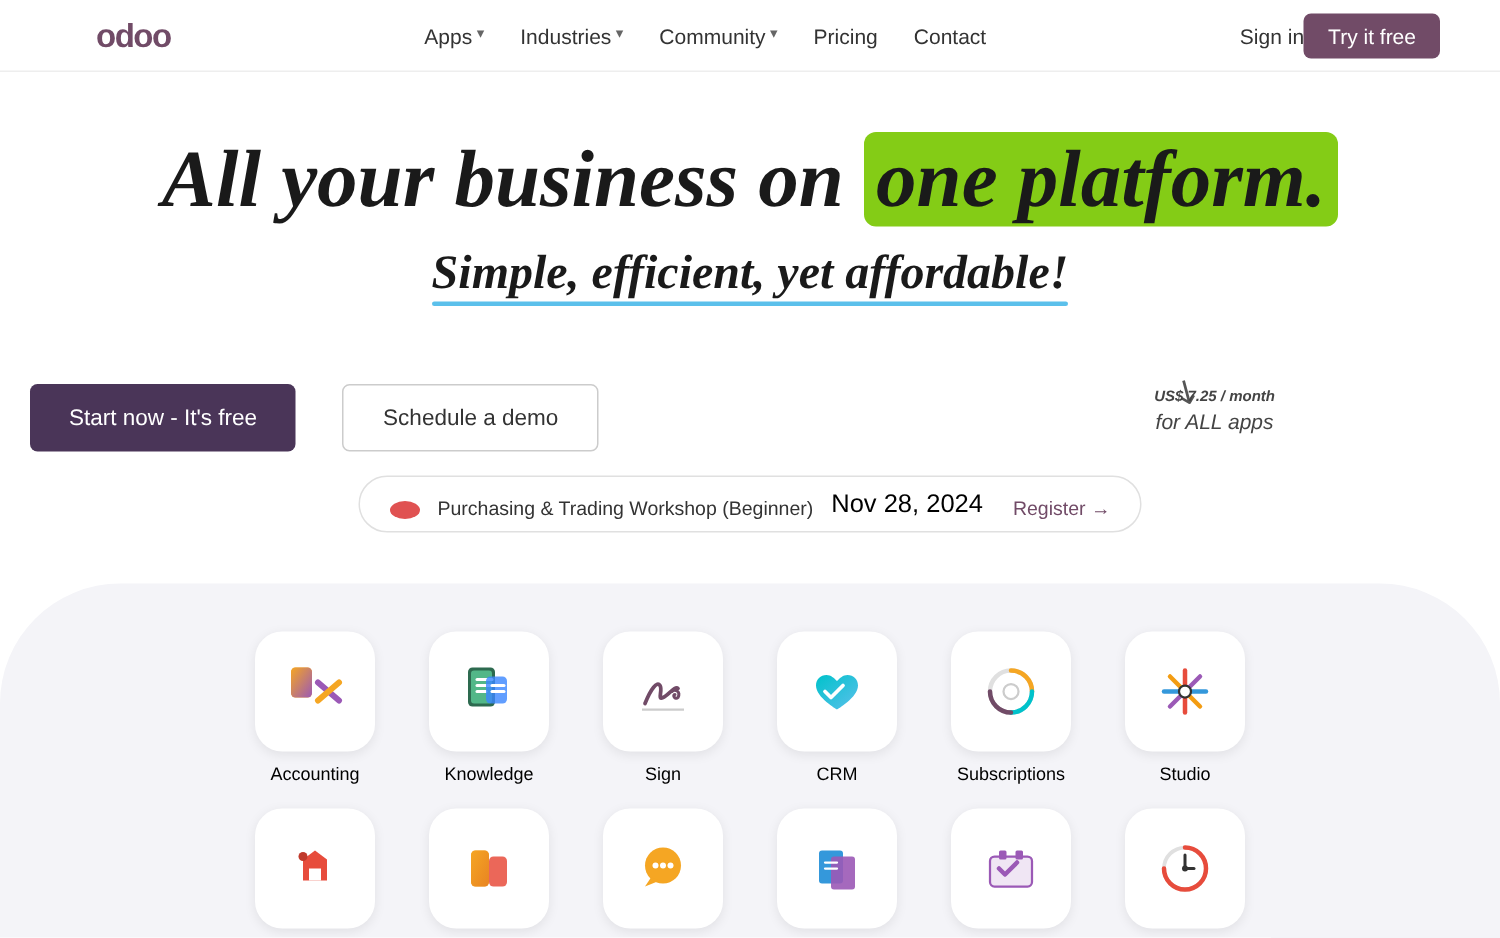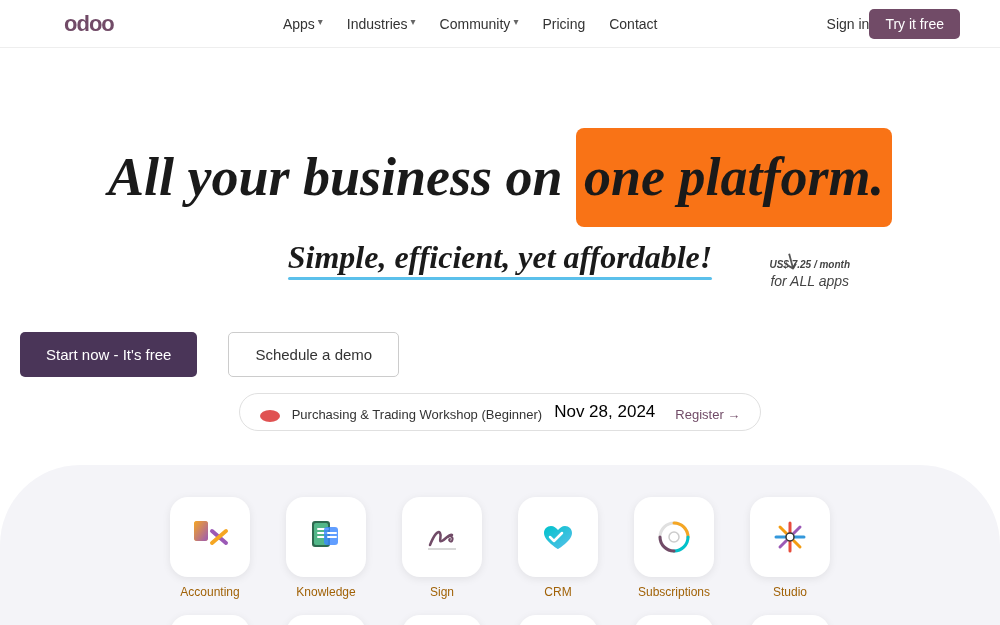--- a/index.html
+++ b/index.html
@@ -27,23 +27,22 @@
     .hero {
       text-align: center; padding: 40px 20px 10px;
       position: relative; background: #fff;
     }
     .hero-title {
       font-size: 54px; font-weight: 900; line-height: 1.1;
       font-family: Georgia, 'Times New Roman', serif; font-style: italic;
       color: #1a1a1a; margin-bottom: 12px;
     }
     .hero-title .highlight {
-      background: #f97316; border-radius: 8px; padding: 20px 8px;
+      background: #84cc16; border-radius: 8px; padding: 2px 8px;
       display: inline-block;
-      margin-top: 40px;
     }
     .hero-subtitle {
       font-size: 32px; font-weight: 700; font-style: italic;
       font-family: Georgia, 'Times New Roman', serif;
       color: #1a1a1a; margin-bottom: 28px; position: relative; display: inline-block;
     }
     .underline-blue {
       position: absolute; bottom: -4px; left: 0; width: 100%;
       height: 3px; background: #5bc0eb; border-radius: 2px;
     }
@@ -88,21 +87,21 @@
     .app-item {
       display: flex; flex-direction: column; align-items: center; gap: 8px;
       cursor: pointer;
     }
     .app-icon {
       width: 80px; height: 80px; border-radius: 18px; background: #fff;
       display: flex; align-items: center; justify-content: center;
       box-shadow: 0 2px 8px rgba(0,0,0,0.08);
       font-size: 32px;
     }
-    .app-label { font-size: 12px; color: #a16207; text-align: center; font-weight: 500; }
+    .app-label { font-size: 12px; color: #000000; text-align: center; font-weight: 500; }
 
     
     .app-icon svg { width: 44px; height: 44px; }
   </style>
 </head>
 <body>
 
 <nav>
   <div style="font-size:22px;font-weight:700;color:#714b67;letter-spacing:-1px;cursor:pointer;margin-left:24px;">odoo</div>
   <div style="display:flex;align-items:center;gap:4px;">

